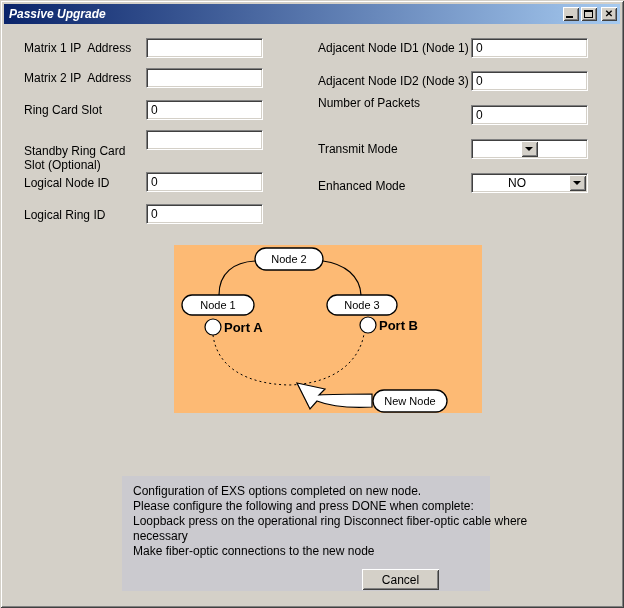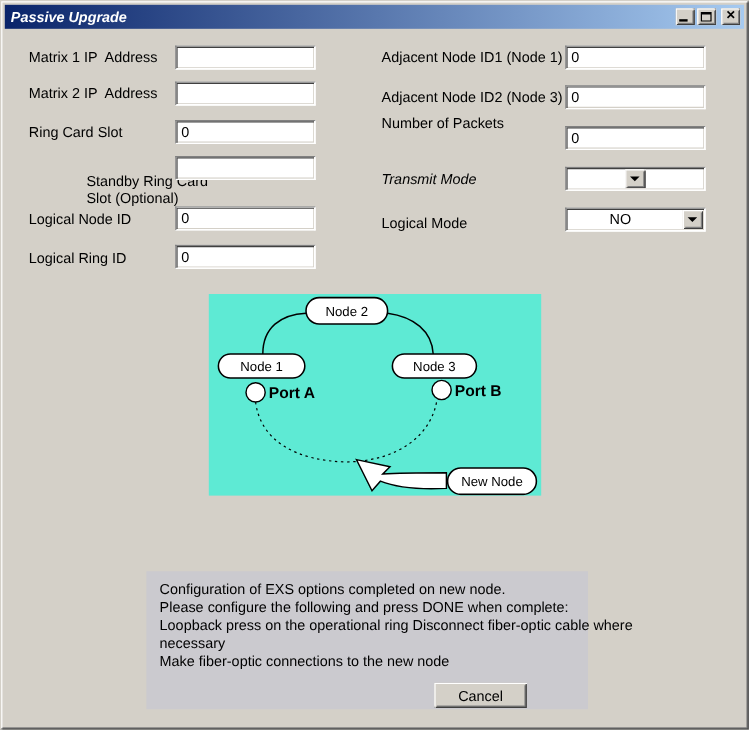--- a/index.html
+++ b/index.html
@@ -43,21 +43,21 @@
   .combo .val{flex:1;font-size:12px;padding-left:4px;overflow:hidden;white-space:nowrap;}
   .combo .drop{
     width:17px;height:16px;margin:1px 1px 1px 0;background:#d4d0c8;position:relative;
     box-shadow: inset 1px 1px 0 #ffffff, inset -1px -1px 0 #404040,
                 inset 2px 2px 0 #d4d0c8, inset -2px -2px 0 #808080;
   }
   .combo .drop::after{
     content:"";position:absolute;left:4px;top:6px;
     border-left:4px solid transparent;border-right:4px solid transparent;border-top:4px solid #000;
   }
-  .diagram{position:absolute;left:174px;top:245px;width:277px;height:168px;background:#5eead4;}
+  .diagram{position:absolute;left:174px;top:245px;width:308px;height:168px;background:#fdba74;}
   .msgpanel{position:absolute;left:122px;top:476px;width:368px;height:115px;background:#cbcacf;}
   .msgline{position:absolute;left:11px;font-size:12px;color:#000;white-space:pre;line-height:15px;}
   .btn{
     position:absolute;height:21px;background:#d4d0c8;color:#000;font-size:12px;
     display:flex;align-items:center;justify-content:center;cursor:default;
     box-shadow: inset 1px 1px 0 #ffffff, inset -1px -1px 0 #404040,
                 inset 2px 2px 0 #d4d0c8, inset -2px -2px 0 #808080;
   }
 </style>
 </head>
@@ -76,36 +76,36 @@
         </div>
       <div class="ctl close">
           <span class="glyph-close">✕</span>
         </div>
     </div>
   </div>
 
   <div class="lbl" style="left:24px;top:41px;">Matrix 1 IP  Address</div>
   <div class="lbl" style="left:24px;top:71px;">Matrix 2 IP  Address</div>
   <div class="lbl" style="left:24px;top:103px;">Ring Card Slot</div>
-  <div class="lbl wrap" style="left:24px;top:144px;margin-left:48px;">Standby Ring Card Slot (Optional)</div>
+  <div class="lbl wrap" style="left:24px;top:144px;">Standby Ring Card Slot (Optional)</div>
   <div class="lbl" style="left:24px;top:176px;">Logical Node ID</div>
   <div class="lbl" style="left:24px;top:208px;">Logical Ring ID</div>
 
   <input class="field" style="left: 146px; top: 38px;" value="">
   <input class="field" style="left: 146px; top: 68px;" value="">
   <input class="field" style="left: 146px; top: 100px;" value="0">
   <input class="field" style="left: 146px; top: 130px;" value="">
   <input class="field" style="left: 146px; top: 172px;" value="0">
   <input class="field" style="left: 146px; top: 204px;" value="0">
 
   <div class="lbl" style="left:318px;top:41px;">Adjacent Node ID1 (Node 1)</div>
   <div class="lbl" style="left:318px;top:74px;">Adjacent Node ID2 (Node 3)</div>
   <div class="lbl" style="left:318px;top:96px;">Number of Packets</div>
-  <div class="lbl" style="left:318px;top:142px;font-style:italic;">Transmit Mode</div>
-  <div class="lbl" style="left:318px;top:179px;">Logical Mode</div>
+  <div class="lbl" style="left:318px;top:142px;">Transmit Mode</div>
+  <div class="lbl" style="left:318px;top:179px;">Enhanced Mode</div>
 
   <input class="field" style="left: 471px; top: 38px;" value="0">
   <input class="field" style="left: 471px; top: 71px;" value="0">
   <input class="field" style="left: 471px; top: 105px;" value="0">
 
   <div class="combo" style="left:471px;top:139px;flex-direction:column;">
     <span class="val">Receive Only</span>
     <span class="drop"></span>
   </div>
   <div class="combo" style="left:471px;top:173px;padding-left:32px;">

